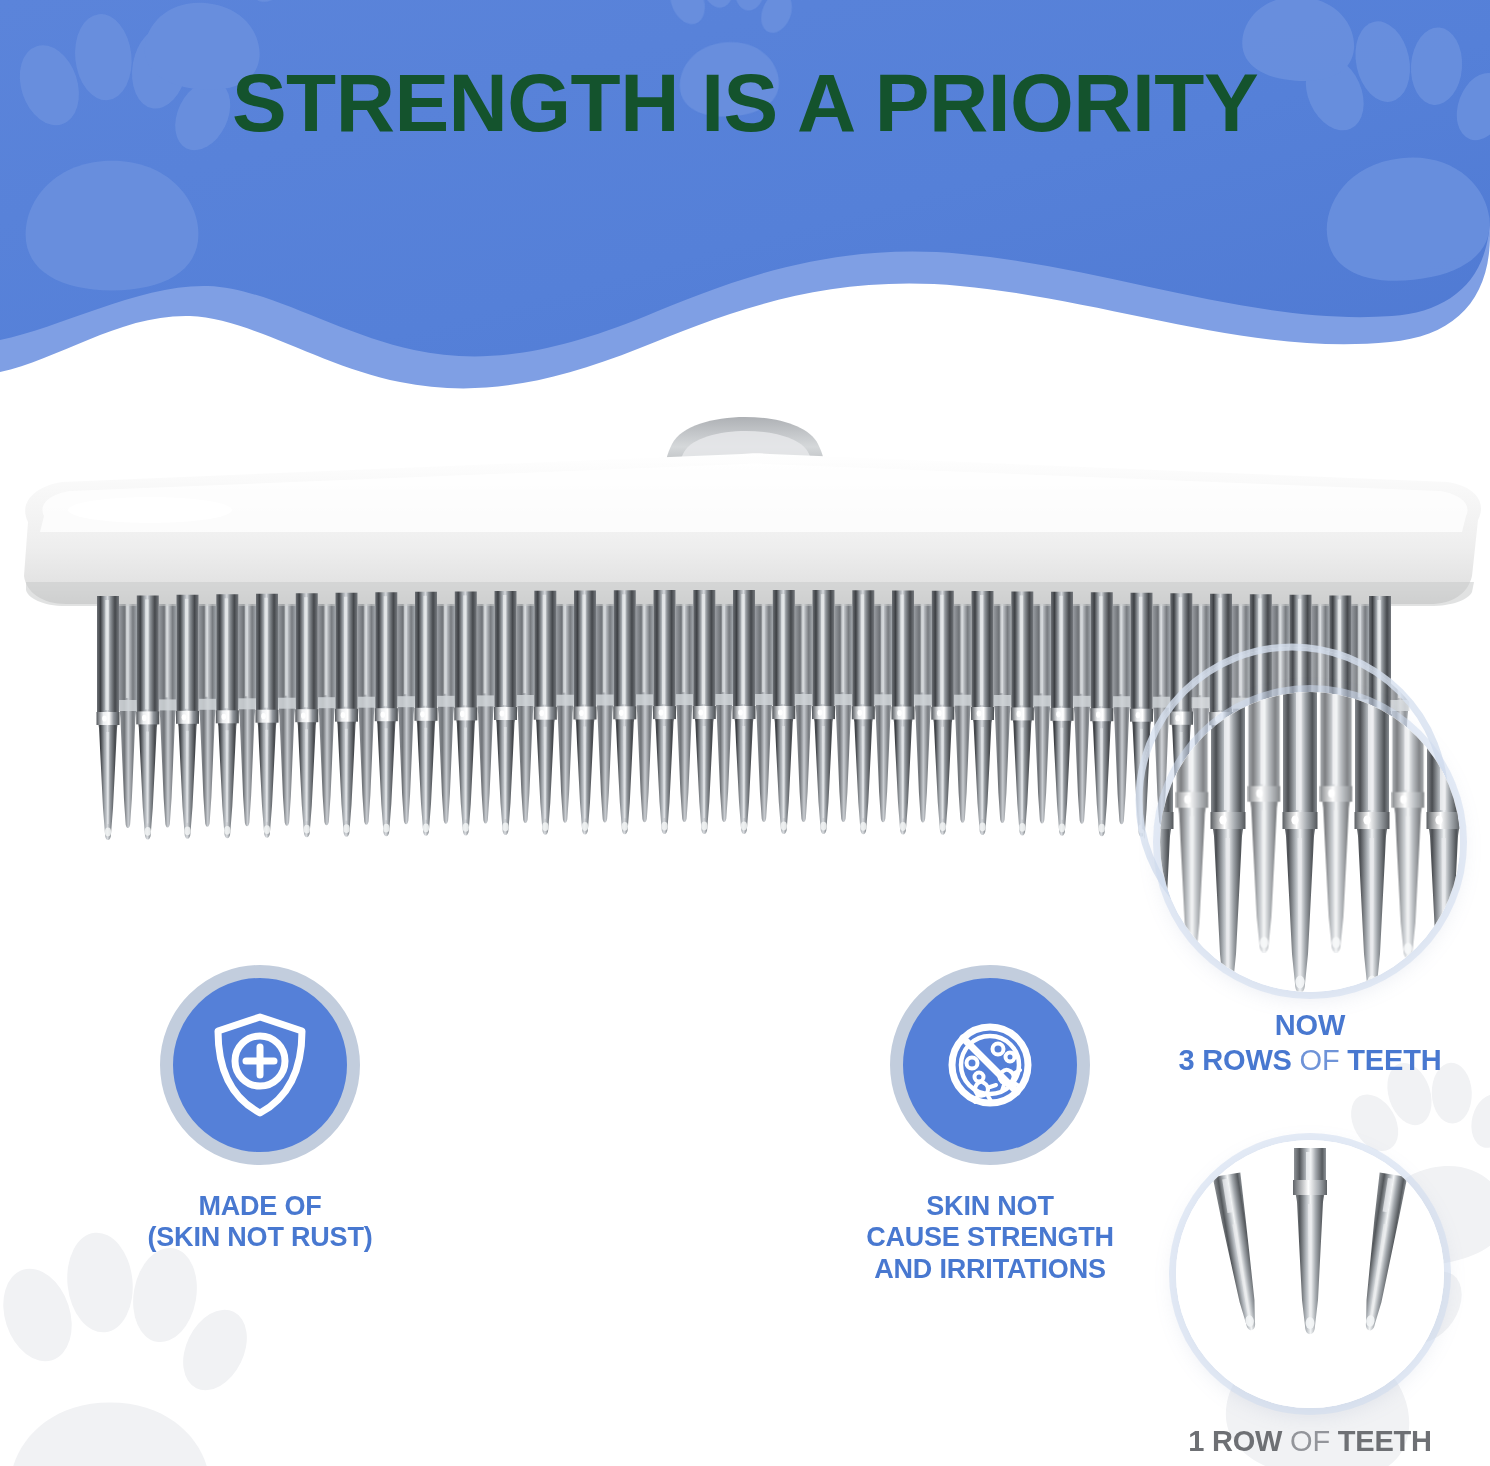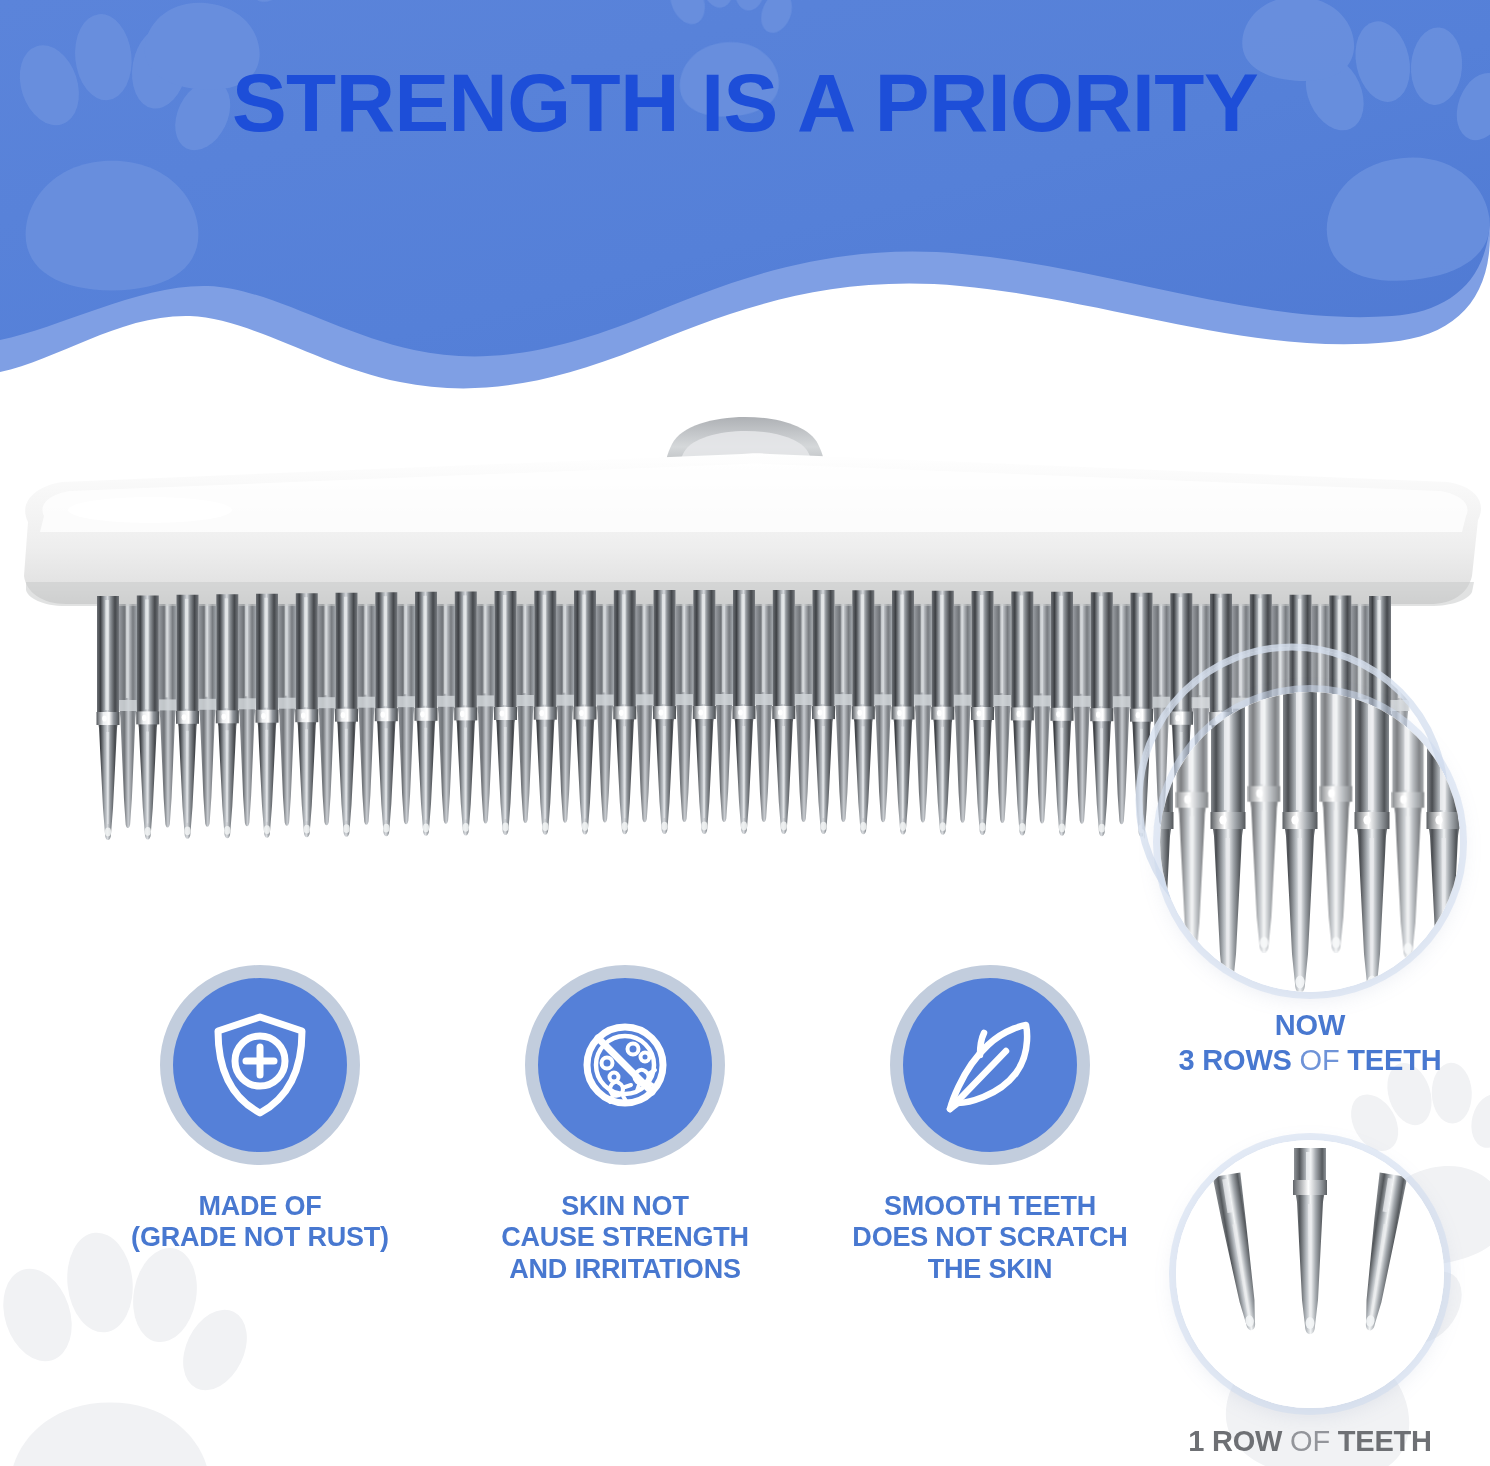--- a/index.html
+++ b/index.html
@@ -11,21 +11,21 @@
   }
   #root{position:absolute;inset:0;overflow:hidden;}
 
   
   .watermark-layer{position:absolute;inset:0;z-index:0;pointer-events:none;}
 
   
   .header-wave{position:absolute;left:0;top:0;width:1490px;height:400px;z-index:2;}
   .header-title{
     position:absolute;left:0;top:62px;width:1490px;
-    text-align:center;color:#1d4ed8;
+    text-align:center;color:#14532d;
     font-size:82px;font-weight:bold;letter-spacing:-0.5px;
     line-height:1;z-index:4;white-space:nowrap;
     font-family:"Liberation Sans","DejaVu Sans",sans-serif;
   }
 
   
   .comb-stage{position:absolute;left:0;top:400px;width:1490px;height:560px;z-index:3;}
 
   
   .features{
@@ -341,21 +341,21 @@
         <span>
           <svg width="104" height="112" viewBox="0 0 104 112">
             <path d="M52 8 L94 22 C94 60 82 88 52 104 C22 88 10 60 10 22 Z" fill="none" stroke="#ffffff" stroke-width="7" stroke-linejoin="round"></path>
             <circle cx="52" cy="52" r="25" fill="none" stroke="#ffffff" stroke-width="7"></circle>
             <path d="M52 38 V66 M38 52 H66" stroke="#ffffff" stroke-width="7" stroke-linecap="round"></path>
           </svg>
         </span>
       </div>
       <div class="feature-label">
         <span>MADE OF</span>
-        <span>(GRADE NOT RUST)</span>
+        <span>(SKIN NOT RUST)</span>
       </div>
     </div>
 
     <div class="feature">
       <div class="feature-circle">
         <span>
           <svg width="104" height="104" viewBox="0 0 104 104">
             <circle cx="52" cy="52" r="38" fill="none" stroke="#ffffff" stroke-width="7"></circle>
             <circle cx="52" cy="52" r="29" fill="none" stroke="#ffffff" stroke-width="4.5"></circle>
             <line x1="25" y1="25" x2="79" y2="79" stroke="#ffffff" stroke-width="7" stroke-linecap="round"></line>
@@ -371,37 +371,20 @@
           </svg>
         </span>
       </div>
       <div class="feature-label">
         <span>SKIN NOT</span>
         <span>CAUSE STRENGTH</span>
         <span>AND IRRITATIONS</span>
       </div>
     </div>
 
-    <div class="feature">
-      <div class="feature-circle">
-        <span>
-          <svg width="108" height="108" viewBox="0 0 108 108">
-            <path d="M14 98 C14 98 24 60 52 34 C70 17 90 14 90 14
-                     C90 14 96 40 80 62 C62 86 30 92 22 92 Z" fill="none" stroke="#ffffff" stroke-width="6.5" stroke-linejoin="round" stroke-linecap="round"></path>
-            <path d="M14 98 L70 40" fill="none" stroke="#ffffff" stroke-width="6.5" stroke-linecap="round"></path>
-            <path d="M44 44 C44 30 48 22 48 22" fill="none" stroke="#ffffff" stroke-width="6.5" stroke-linecap="round"></path>
-          </svg>
-        </span>
-      </div>
-      <div class="feature-label">
-        <span>SMOOTH TEETH</span>
-        <span>DOES NOT SCRATCH</span>
-        <span>THE SKIN</span>
-      </div>
-    </div>
 
   </div>
 
   <div class="callout callout-now">
     <div class="lens">
       <svg width="300" height="300" viewBox="0 0 300 300">
         <defs>
           <linearGradient id="lnToothG" x1="0" y1="0" x2="1" y2="0">
             <stop offset="0%" stop-color="#85898e"></stop>
             <stop offset="15%" stop-color="#4a4d51"></stop>

